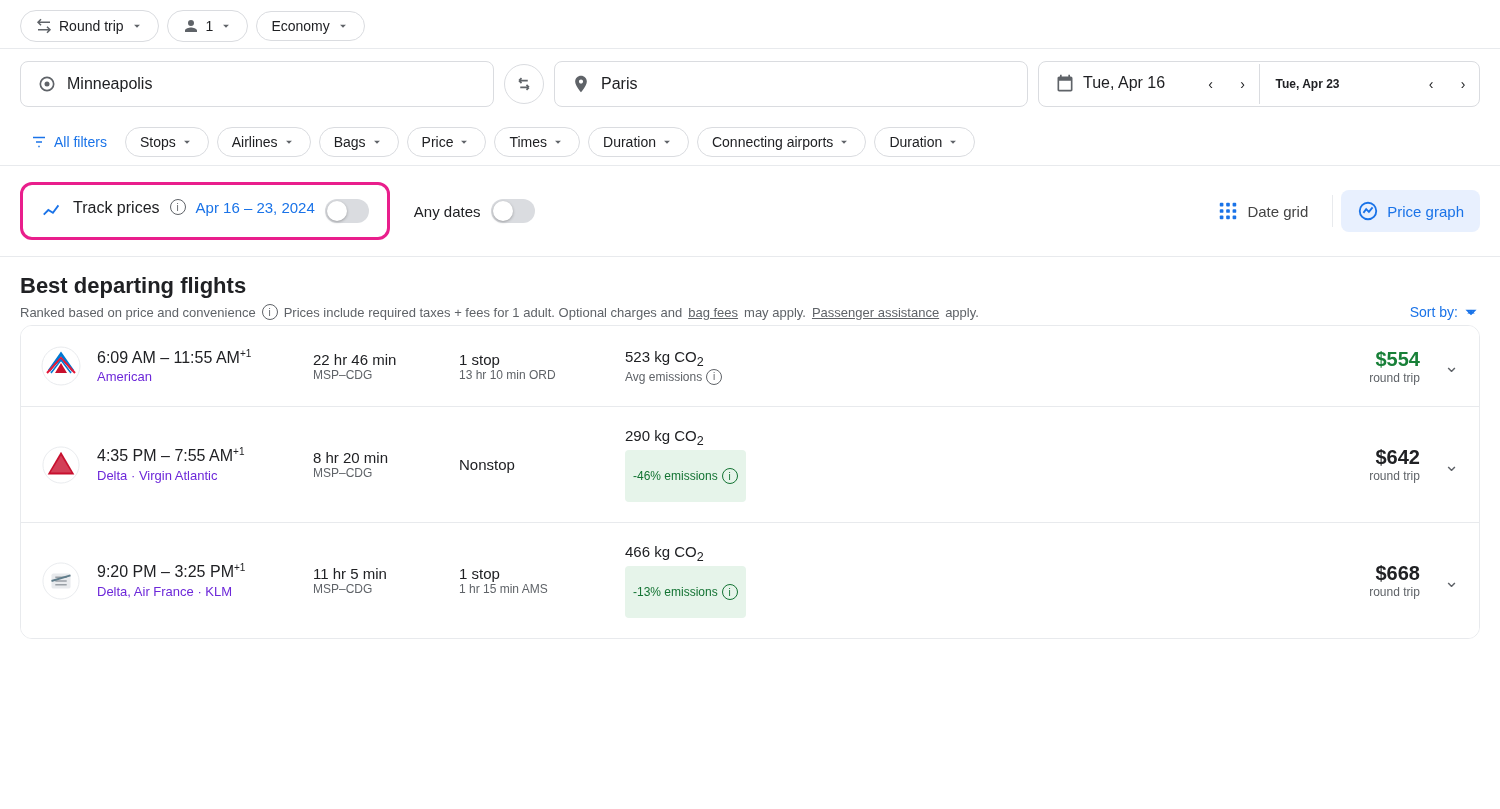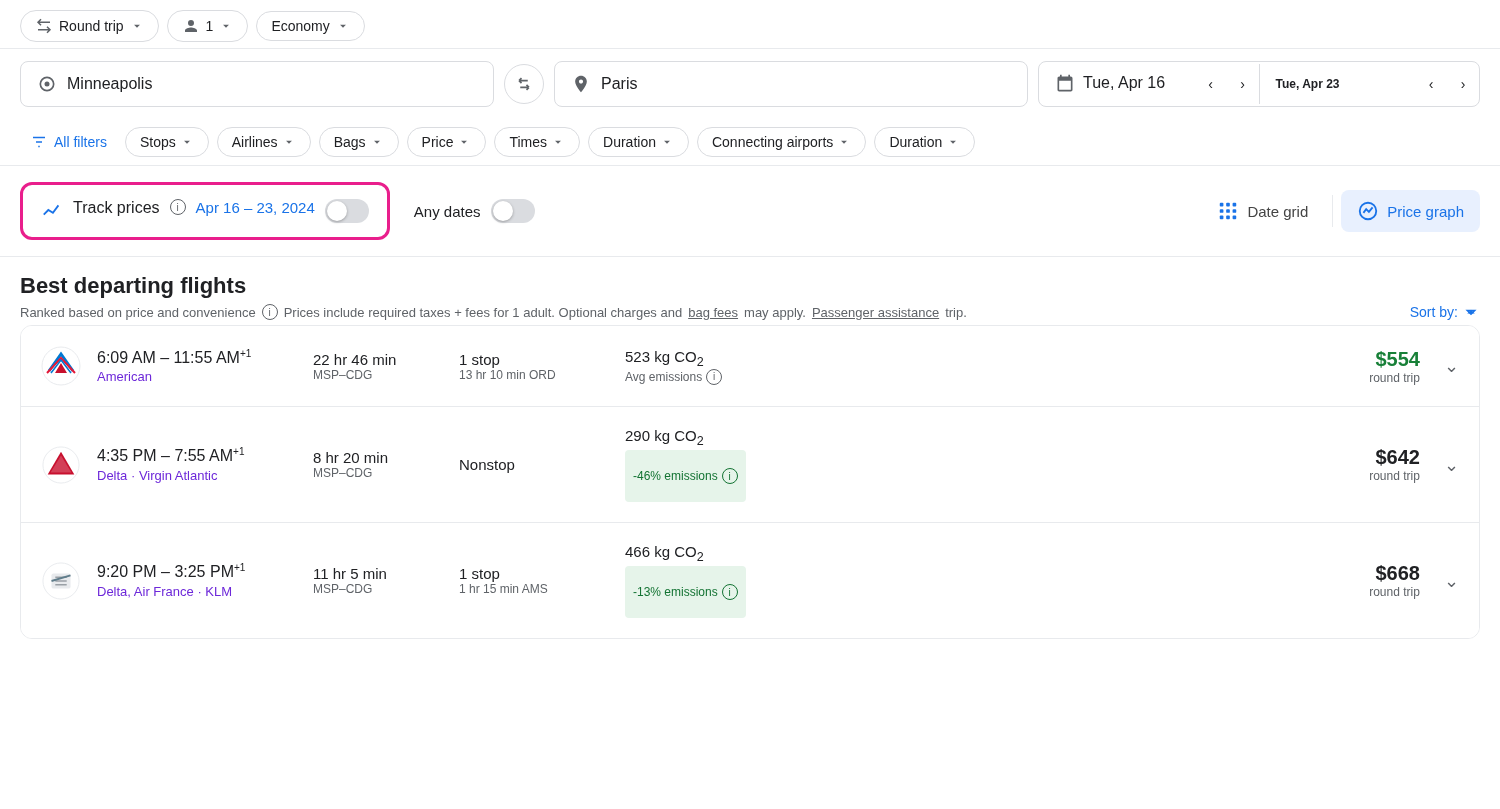--- a/index.html
+++ b/index.html
@@ -245,21 +245,21 @@
 
 <div class="results-section">
   <h2 class="results-title">Best departing flights</h2>
   <div style="display:flex;align-items:center;gap:6px;margin-bottom:4px;">
     <span style="font-size:13px;color:#5f6368;">Ranked based on price and convenience</span>
     <span class="info-icon">i</span>
     <span style="font-size:13px;color:#5f6368;">Prices include required taxes + fees for 1 adult. Optional charges and</span>
     <a style="font-size:13px;color:#5f6368;text-decoration:underline;cursor:pointer;">bag fees</a>
     <span style="font-size:13px;color:#5f6368;">may apply.</span>
     <a style="font-size:13px;color:#5f6368;text-decoration:underline;cursor:pointer;">Passenger assistance</a>
-    <span style="font-size:13px;color:#5f6368;">trip.</span>
+    <span style="font-size:13px;color:#5f6368;">apply.</span>
     <div class="spacer"></div>
     <button class="sort-btn">
       <span>Sort by:</span>
       <svg width="18" height="18" viewBox="0 0 24 24" fill="#1a73e8">
           <path d="M7 14l5-5 5 5z"></path>
           <path d="M7 10l5 5 5-5z" fill="none" stroke="#1a73e8" stroke-width="2"></path>
         </svg>
     </button>
   </div>
 

